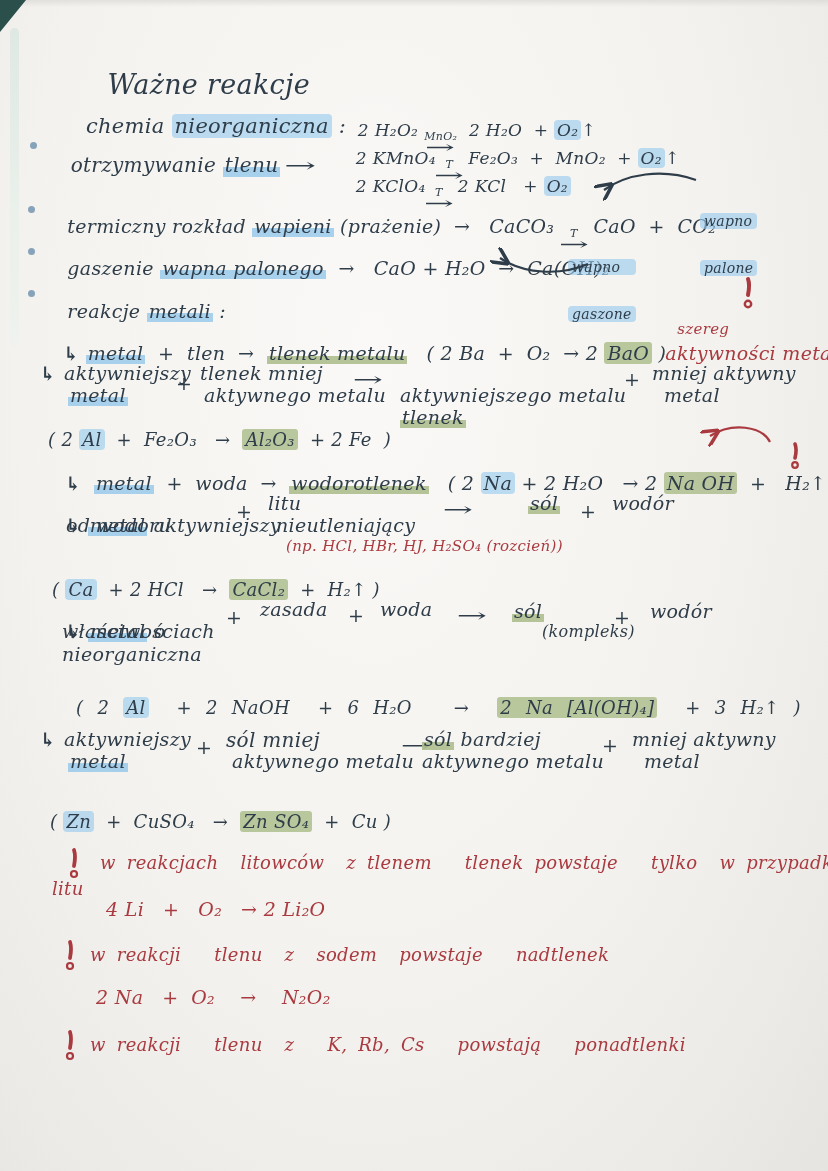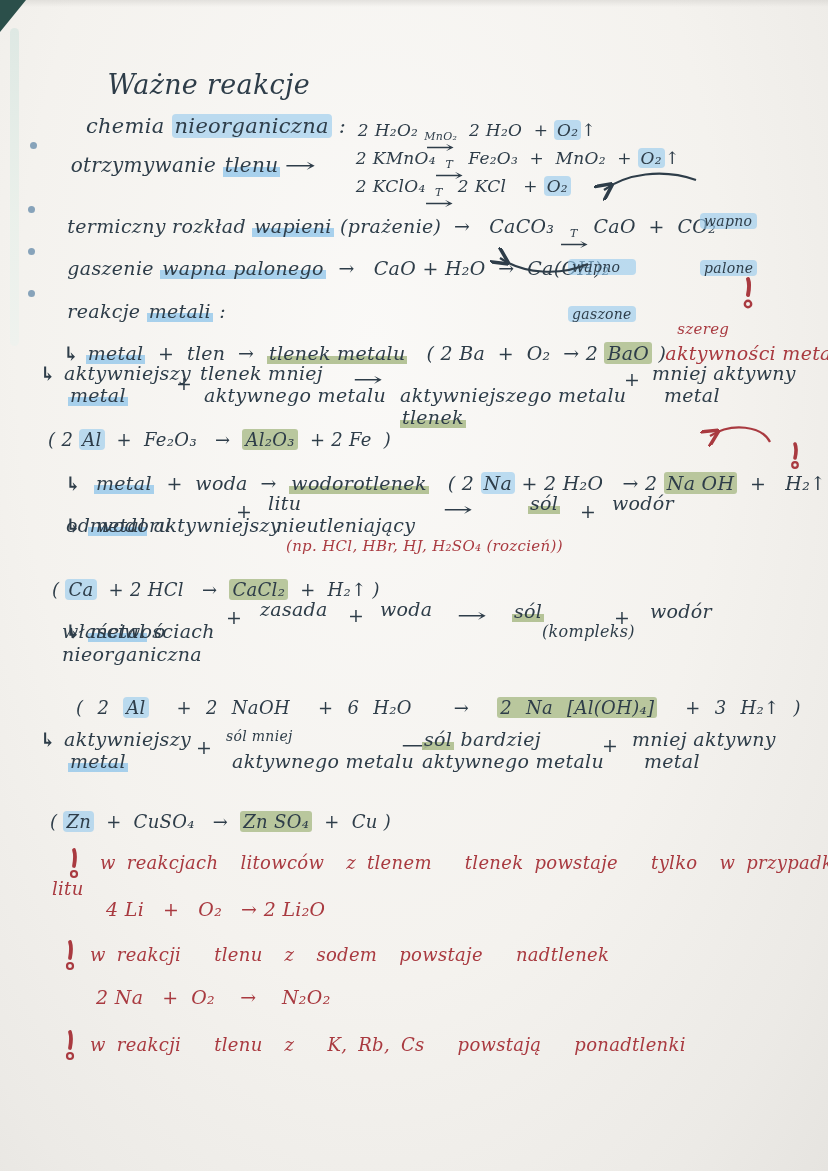--- a/index.html
+++ b/index.html
@@ -185,21 +185,21 @@
   <div class="pos" style="left:614px;top:606px;font-size:19px;"><span>+</span></div>
   <div class="pos" style="left:650px;top:600px;font-size:19px;"><span>wodór</span></div>
   <div class="pos wide" style="left:20px;top:676px;font-size:18px;">
     <span>( 2 </span><span class="hlb">Al</span><span>  + 2 NaOH  + 6 H₂O   →  </span><span class="hlg">2 Na [Al(OH)₄]</span><span>  + 3 H₂↑ )</span>
   </div>
 
   <div class="pos" style="left:40px;top:728px;font-size:19px;"><span class="hook">↳</span></div>
   <div class="pos" style="left:64px;top:728px;font-size:19px;"><span>aktywniejszy</span></div>
   <div class="pos" style="left:68px;top:750px;font-size:19px;"><span class="mark-b">metal</span></div>
   <div class="pos" style="left:196px;top:736px;font-size:19px;"><span>+</span></div>
-  <div class="pos" style="left:226px;top:728px;font-size:14px;"><span>sól mniej</span></div>
+  <div class="pos" style="left:226px;top:728px;font-size:20px;"><span>sól mniej</span></div>
   <div class="pos" style="left:232px;top:750px;font-size:19px;"><span>aktywnego metalu</span></div>
   <div class="pos" style="left:396px;top:734px;font-size:19px;"><span class="arrX">→</span></div>
   <div class="pos" style="left:422px;top:728px;font-size:19px;"><span class="mark-g">sól</span><span> bardziej</span></div>
   <div class="pos" style="left:422px;top:750px;font-size:19px;"><span>aktywnego metalu</span></div>
   <div class="pos" style="left:602px;top:734px;font-size:19px;"><span>+</span></div>
   <div class="pos" style="left:632px;top:728px;font-size:19px;"><span>mniej aktywny</span></div>
   <div class="pos" style="left:644px;top:750px;font-size:19px;"><span>metal</span></div>
   <div class="pos" style="left:26px;top:790px;font-size:18px;">
     <span>( </span><span class="hlb">Zn</span><span>  +  CuSO₄   →  </span><span class="hlg">Zn SO₄</span><span>  +  Cu )</span>
   </div>

